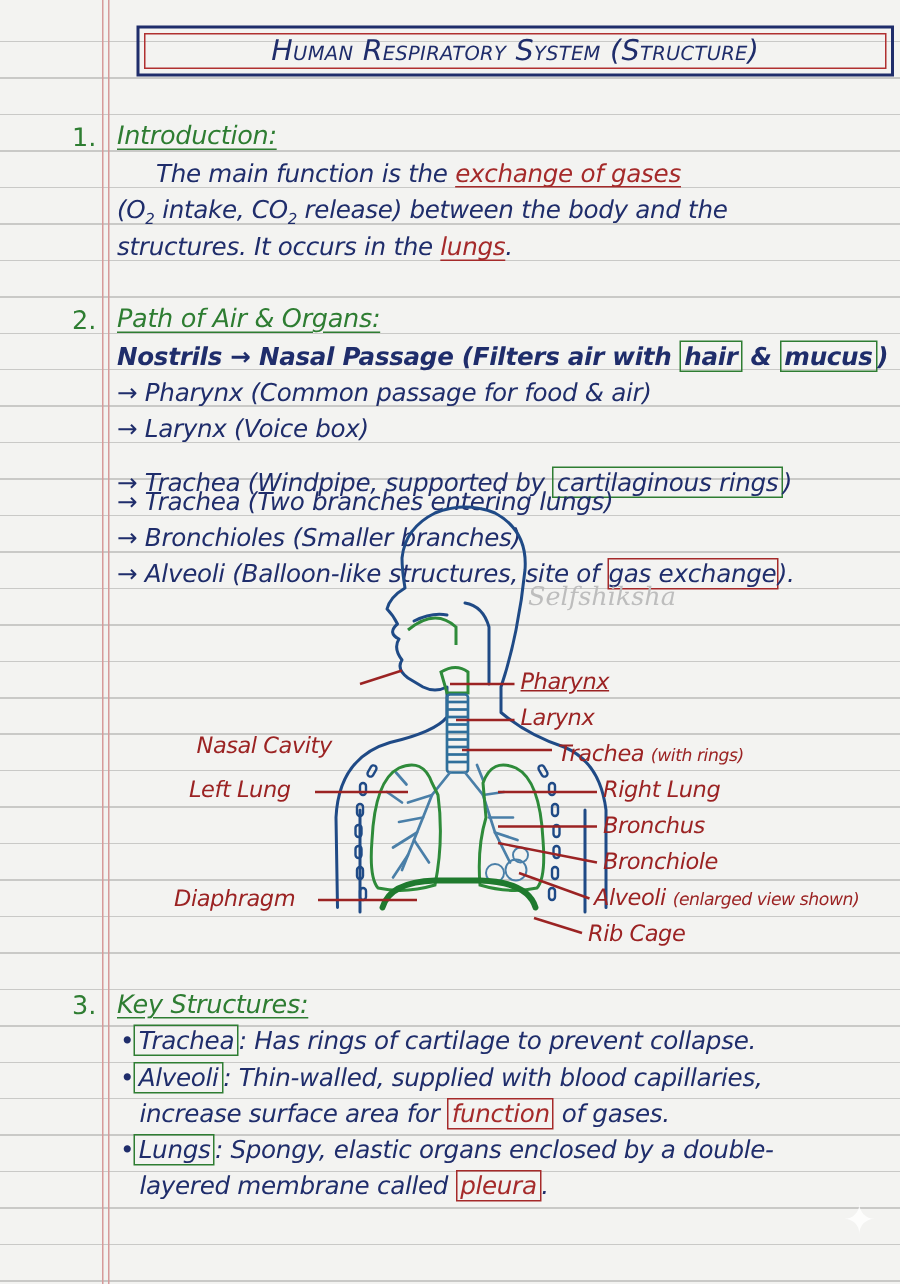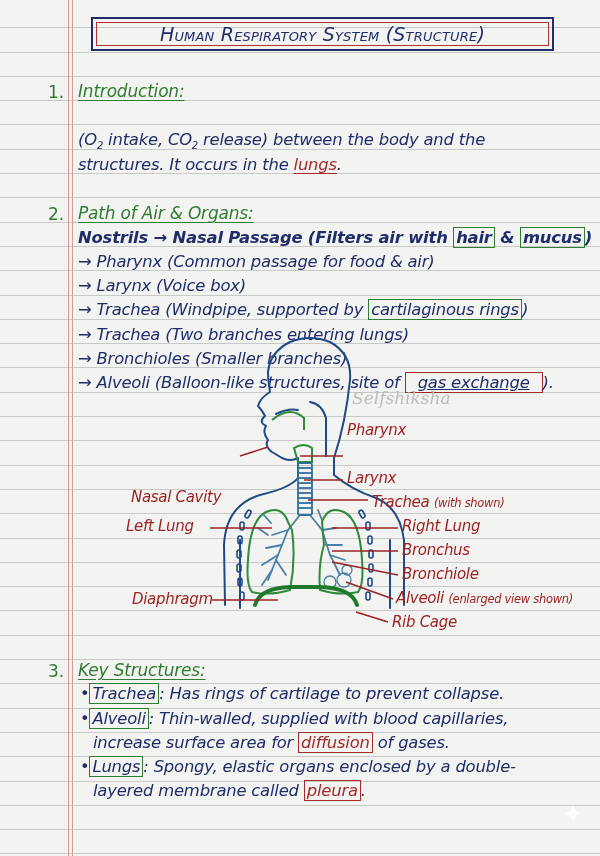--- a/index.html
+++ b/index.html
@@ -13,21 +13,21 @@
     background-color: #f3f3f1;
     background-image: repeating-linear-gradient(to bottom,
       transparent 0px, transparent 23.3px, #c9c9c7 23.3px, #c9c9c7 24.3px);
     background-position: 0 4px;
   }
   .margin-line { position: absolute; top: 0; bottom: 0; width: 1px; background: #d69a9a; }
   .ml1 { left: 68px; }
   .ml2 { left: 72px; }
 
   .title-box {
-    position: absolute; left: 91px; top: 17px; width: 463px; height: 34px;
+    position: absolute; left: 91px; top: 17px; width: 505px; height: 34px;
     border: 2px solid #1f2d6b; box-sizing: border-box;
     display: flex; align-items: center; justify-content: center;
   }
   .title-inner {
     position: absolute; left: 3px; top: 3px; right: 3px; bottom: 3px;
     border: 1.5px solid #b03030;
   }
   .title-text {
     position: relative; font-family: "DejaVu Sans", sans-serif; font-style: italic;
     font-size: 19px; color: #1f2d6b; font-variant: small-caps; letter-spacing: 0.2px;
@@ -35,21 +35,21 @@
 
   .line {
     position: absolute; white-space: nowrap;
     font-family: "DejaVu Sans", sans-serif; font-style: italic;
     font-size: 16.4px; color: #1f2d6b; letter-spacing: -0.2px;
   }
   .num { position: absolute; font-size: 17px; color: #2e7d32; font-family: "DejaVu Sans", sans-serif; font-style: normal; }
   .heading { color: #2e7d32; text-decoration: underline; text-underline-offset: 3px; font-size: 17px; margin-top: 32px; }
   .red-u { color: #a52a2a; text-decoration: underline; text-underline-offset: 3px; }
   .gbox { border: 1.5px solid #2e7d32; padding: 0 2px; }
-  .rbox { border: 1.5px solid #a52a2a; padding: 0 12px; text-decoration: underline; }
+  .rbox { border: 1.5px solid #a52a2a; padding: 0 0; }
   .rbox-red { border: 1.5px solid #a52a2a; padding: 0 2px; color: #a52a2a; }
   .arrow { font-style: normal; }
   sub { font-size: 10px; }
   .dlabel {
     position: absolute; white-space: nowrap; font-family: "DejaVu Sans", sans-serif;
     font-style: italic; font-size: 15px; color: #9b2323; letter-spacing: -0.3px;
   }
   .dlabel small { font-size: 11.5px; }
   .watermark {
     position: absolute; left: 352px; top: 388px; font-family: "DejaVu Serif", serif;
@@ -66,41 +66,44 @@
 
   <div class="title-box">
     <div class="title-inner"></div>
     <span class="title-text">Human Respiratory System (Structure)</span>
   </div>
 
   <span class="num" style="left:48px; top:82px;">1.</span>
   <div class="line" style="left:78px; top:81px;">
     <span class="heading">Introduction:</span>
   </div>
+  <div class="line" style="left:104px; top:106px;">
+    <span>The main function is the </span><span class="red-u">exchange of gases</span>
+  </div>
   <div class="line" style="left:78px; top:130px;">
     <span>(O</span><sub>2</sub><span> intake, CO</span><sub>2</sub><span> release) between the body and the</span>
   </div>
   <div class="line" style="left:78px; top:155px;">
     <span>structures. It occurs in the </span><span class="red-u">lungs</span><span>.</span>
   </div>
 
   <span class="num" style="left:48px; top:204px;">2.</span>
   <div class="line" style="left:78px; top:203px;">
     <span class="heading">Path of Air &amp; Organs:</span>
   </div>
   <div class="line" style="left:78px; top:228px;font-weight:bold;">
     <span>Nostrils → Nasal Passage (Filters air with </span><span class="gbox">hair</span><span> &amp; </span><span class="gbox">mucus</span><span>)</span>
   </div>
   <div class="line" style="left:78px; top:252px;">
     <span class="arrow">→</span> <span>Pharynx (Common passage for food &amp; air)</span>
   </div>
   <div class="line" style="left:78px; top:276px;">
     <span class="arrow">→</span> <span>Larynx (Voice box)</span>
   </div>
-  <div class="line" style="left:78px; top:300px;text-align:center;">
+  <div class="line" style="left:78px; top:312px;text-align:center;">
     <span class="arrow">→</span> <span>Trachea (Windpipe, supported by </span><span class="gbox">cartilaginous rings</span><span>)</span>
   </div>
   <div class="line" style="left:78px; top:325px;">
     <span class="arrow">→</span> <span>Trachea (Two branches entering lungs)</span>
   </div>
   <div class="line" style="left:78px; top:349px;">
     <span class="arrow">→</span> <span>Bronchioles (Smaller branches)</span>
   </div>
   <div class="line" style="left:78px; top:373px;">
     <span class="arrow">→</span> <span>Alveoli (Balloon-like structures, site of </span><span class="rbox">gas exchange</span><span>).</span>
@@ -182,43 +185,43 @@
       <line x1="332" y1="528" x2="398" y2="528"></line>
       <line x1="332" y1="551" x2="398" y2="551"></line>
       <line x1="332" y1="562" x2="398" y2="575"></line>
       <line x1="346" y1="582" x2="393" y2="599"></line>
       <line x1="212" y1="600" x2="278" y2="600"></line>
       <line x1="356" y1="612" x2="388" y2="622"></line>
     </g>
   </svg>
 
   <span class="dlabel" style="left:131px; top:464px;margin-top:24px;">Nasal Cavity</span>
-  <span class="dlabel" style="left:347px; top:421px;">Pharynx</span>
+  <span class="dlabel" style="left:347px; top:445px;text-decoration:underline;">Pharynx</span>
   <span class="dlabel" style="left:347px; top:469px;">Larynx</span>
-  <span class="dlabel" style="left:372px; top:493px;"><span>Trachea</span> <small>(with shown)</small></span>
+  <span class="dlabel" style="left:372px; top:493px;"><span>Trachea</span> <small>(with rings)</small></span>
   <span class="dlabel" style="left:126px; top:517px;">Left Lung</span>
   <span class="dlabel" style="left:402px; top:517px;text-align:center;">Right Lung</span>
   <span class="dlabel" style="left:402px; top:541px;">Bronchus</span>
   <span class="dlabel" style="left:402px; top:565px;">Bronchiole</span>
-  <span class="dlabel" style="left:132px; top:590px;">Diaphragm</span>
+  <span class="dlabel" style="left:116px; top:590px;">Diaphragm</span>
   <span class="dlabel" style="left:396px; top:589px;"><span>Alveoli</span> <small>(enlarged view shown)</small></span>
   <span class="dlabel" style="left:392px; top:613px;">Rib Cage</span>
 
   <span class="num" style="left:48px; top:661px;">3.</span>
   <div class="line" style="left:78px; top:660px;">
     <span class="heading">Key Structures:</span>
   </div>
   <div class="line" style="left:80px; top:684px;">
     <span>•</span><span class="gbox">Trachea</span><span>: Has rings of cartilage to prevent collapse.</span>
   </div>
   <div class="line" style="left:80px; top:709px;">
     <span>•</span><span class="gbox">Alveoli</span><span>: Thin-walled, supplied with blood capillaries,</span>
   </div>
   <div class="line" style="left:93px; top:733px;">
-    <span>increase surface area for </span><span class="rbox-red">diffusion</span><span> of gases.</span>
+    <span>increase surface area for </span><span class="rbox-red">function</span><span> of gases.</span>
   </div>
   <div class="line" style="left:80px; top:757px;">
     <span>•</span><span class="gbox">Lungs</span><span>: Spongy, elastic organs enclosed by a double-</span>
   </div>
   <div class="line" style="left:93px; top:781px;">
     <span>layered membrane called </span><span class="rbox-red">pleura</span><span>.</span>
   </div>
 
   <span class="sparkle">✦</span>
 </div>

